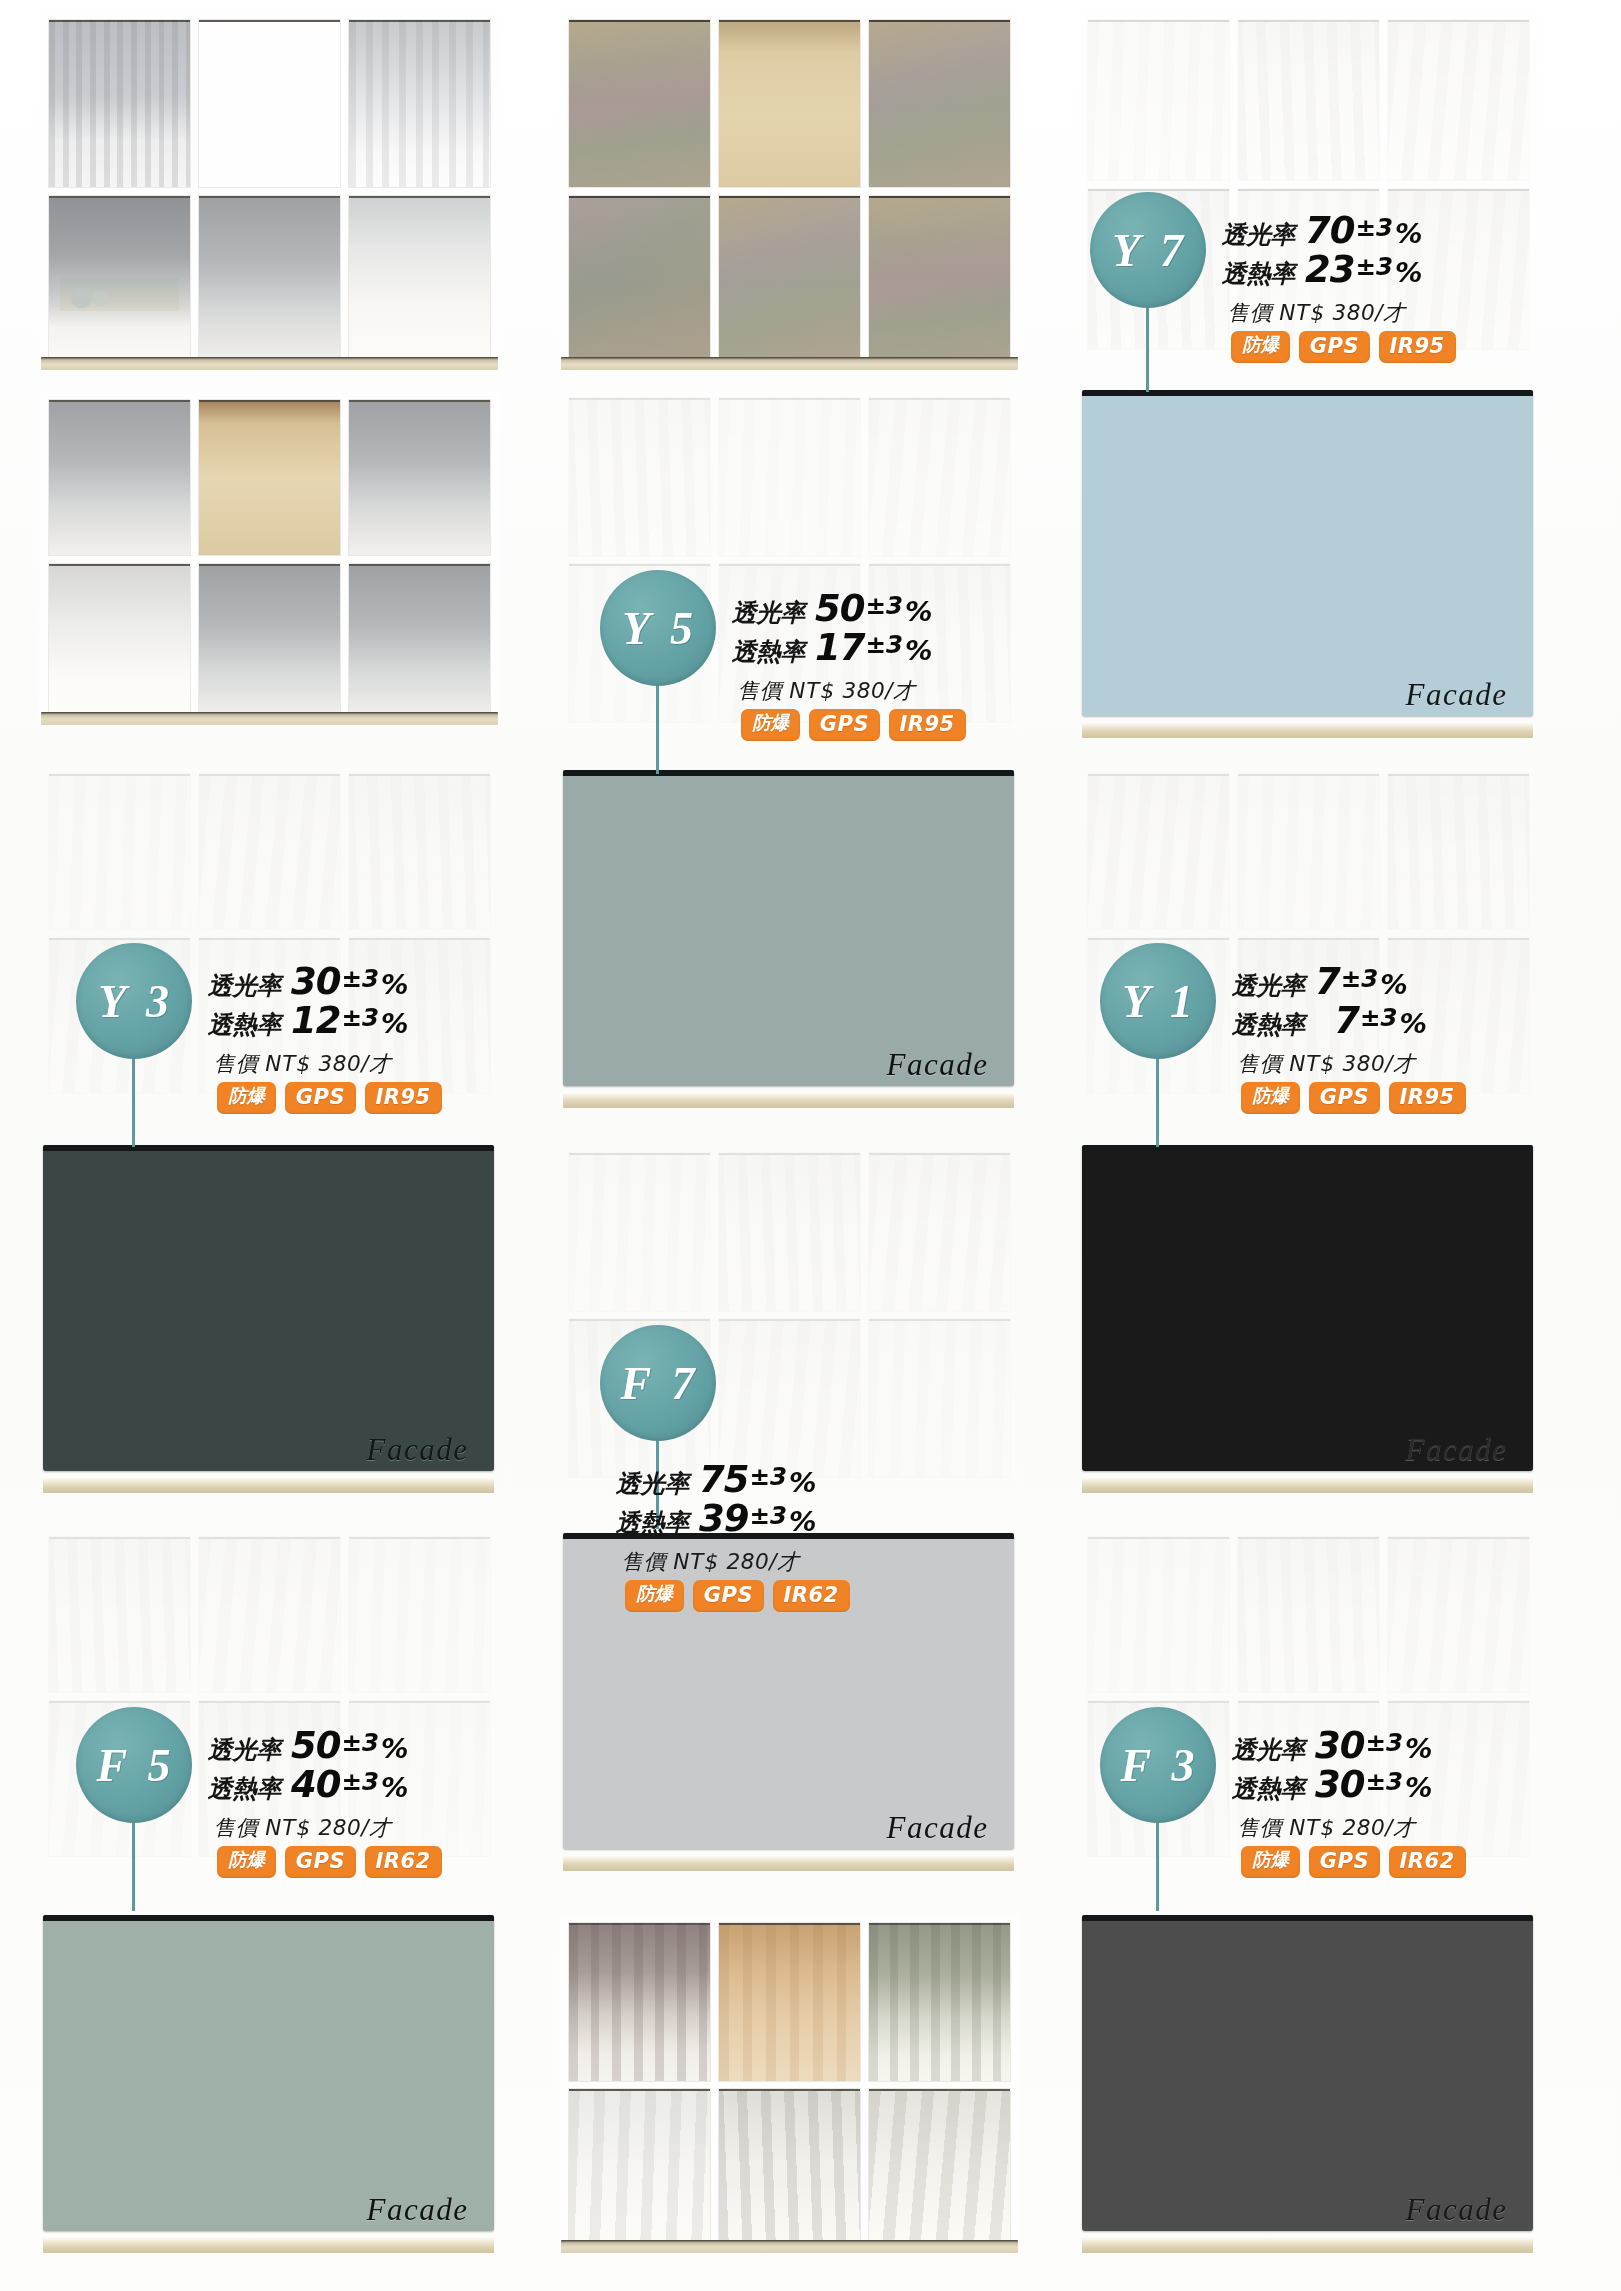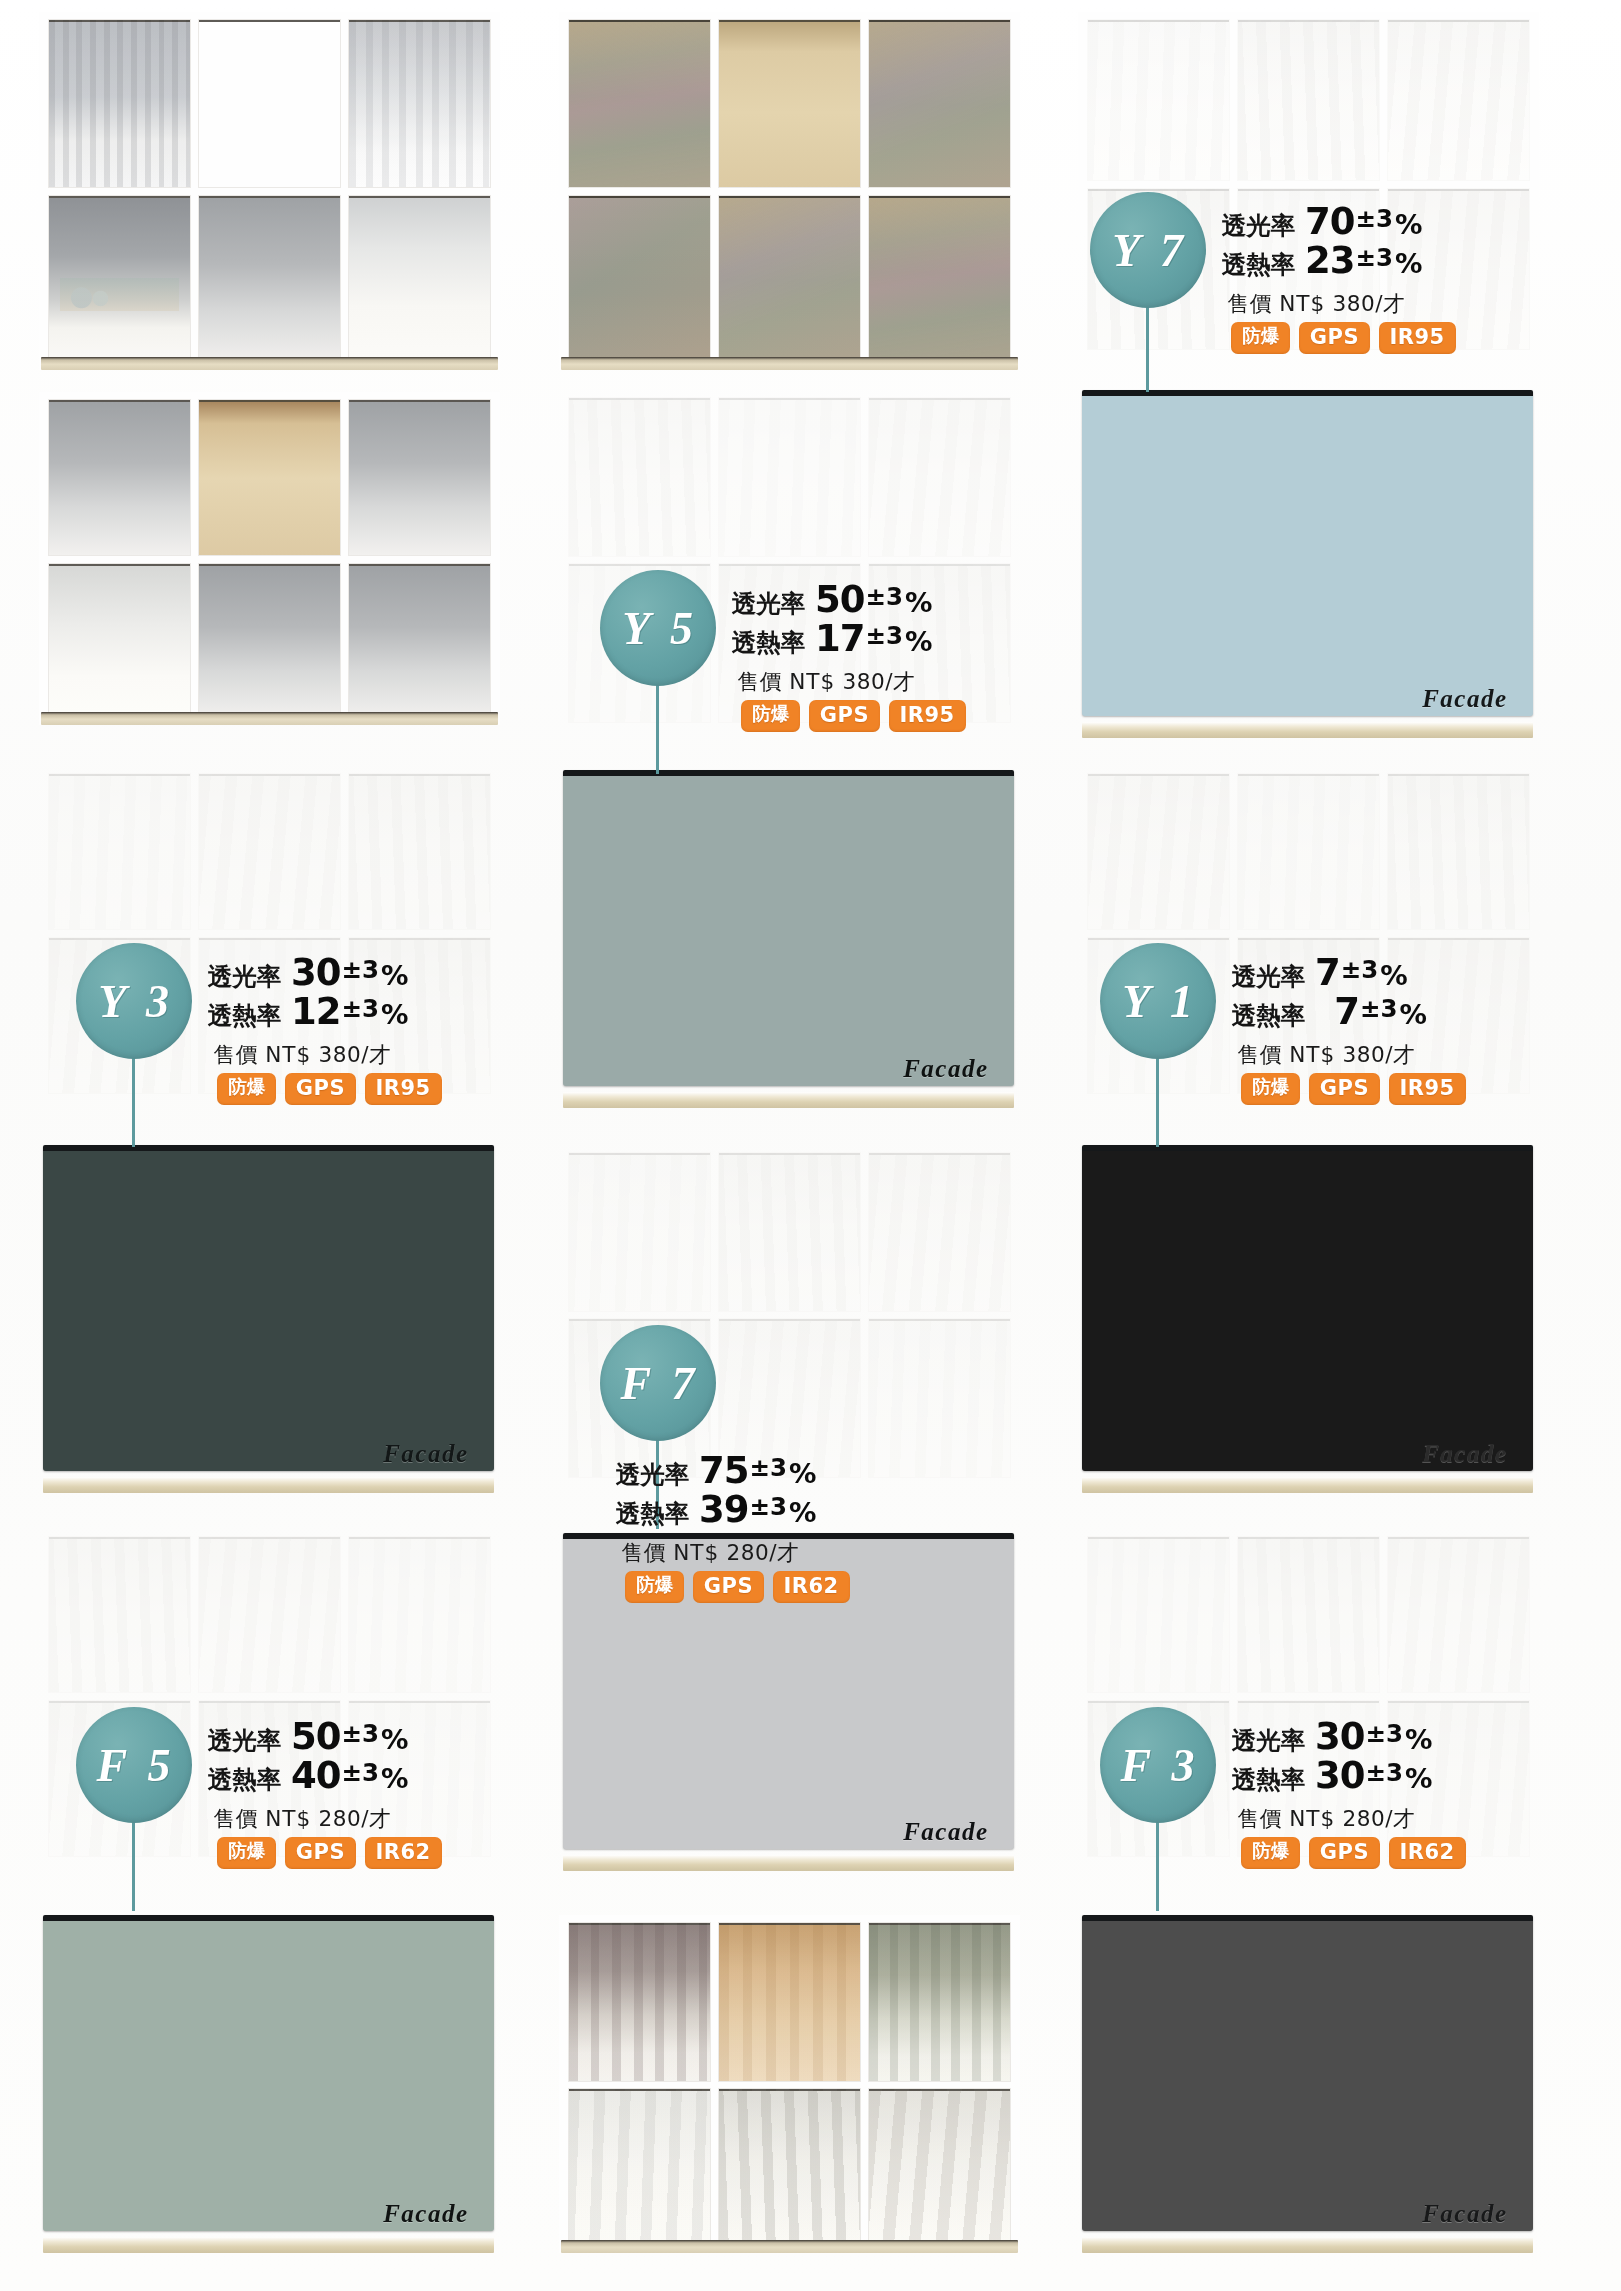--- a/index.html
+++ b/index.html
@@ -152,22 +152,22 @@
     border-radius: 2px 2px 2.9px 2.9px;
     box-shadow: 0 1px 2px rgba(0,0,0,.28);
     overflow: hidden;
   }
   .swatch .brand {
     position: absolute;
     right: 25.5px;
     bottom: 25.5px;
     font-family: "Liberation Serif", "DejaVu Serif", serif;
     font-style: italic;
-    font-weight: 700;
-    font-size: 25px;
+    font-weight: 400;
+    font-size: 31px;
     letter-spacing: 1.5px;
     text-shadow: 0 1px 0 rgba(255,255,255,.25);
   }
   .swatch .ledge {
     position: absolute;
     left: 0; right: 0; bottom: 0;
     height: 15.7px;
     background: linear-gradient(180deg, #ffffff 0%, #efe8d4 30%, #ddd2b2 62%, #cfc3a2 100%);
     border-radius: 1px;
   }
@@ -203,22 +203,23 @@
     transform: translateX(2px);
   }
   .stem {
     position: absolute;
     width: 2.9px;
     background: #5d9a9e;
     z-index: 1;
   }
   .specs {
     margin-left: 15.7px;
-    padding-top: 10px;
+    padding-top: 19px;
     z-index: 2;
+    font-style: italic;
   }
   .spec-row {
     display: flex;
     align-items: baseline;
     white-space: nowrap;
     line-height: 1.06;
   }
   .spec-name {
     font-family: "DejaVu Sans", "Liberation Sans", sans-serif;
     font-weight: 700;

